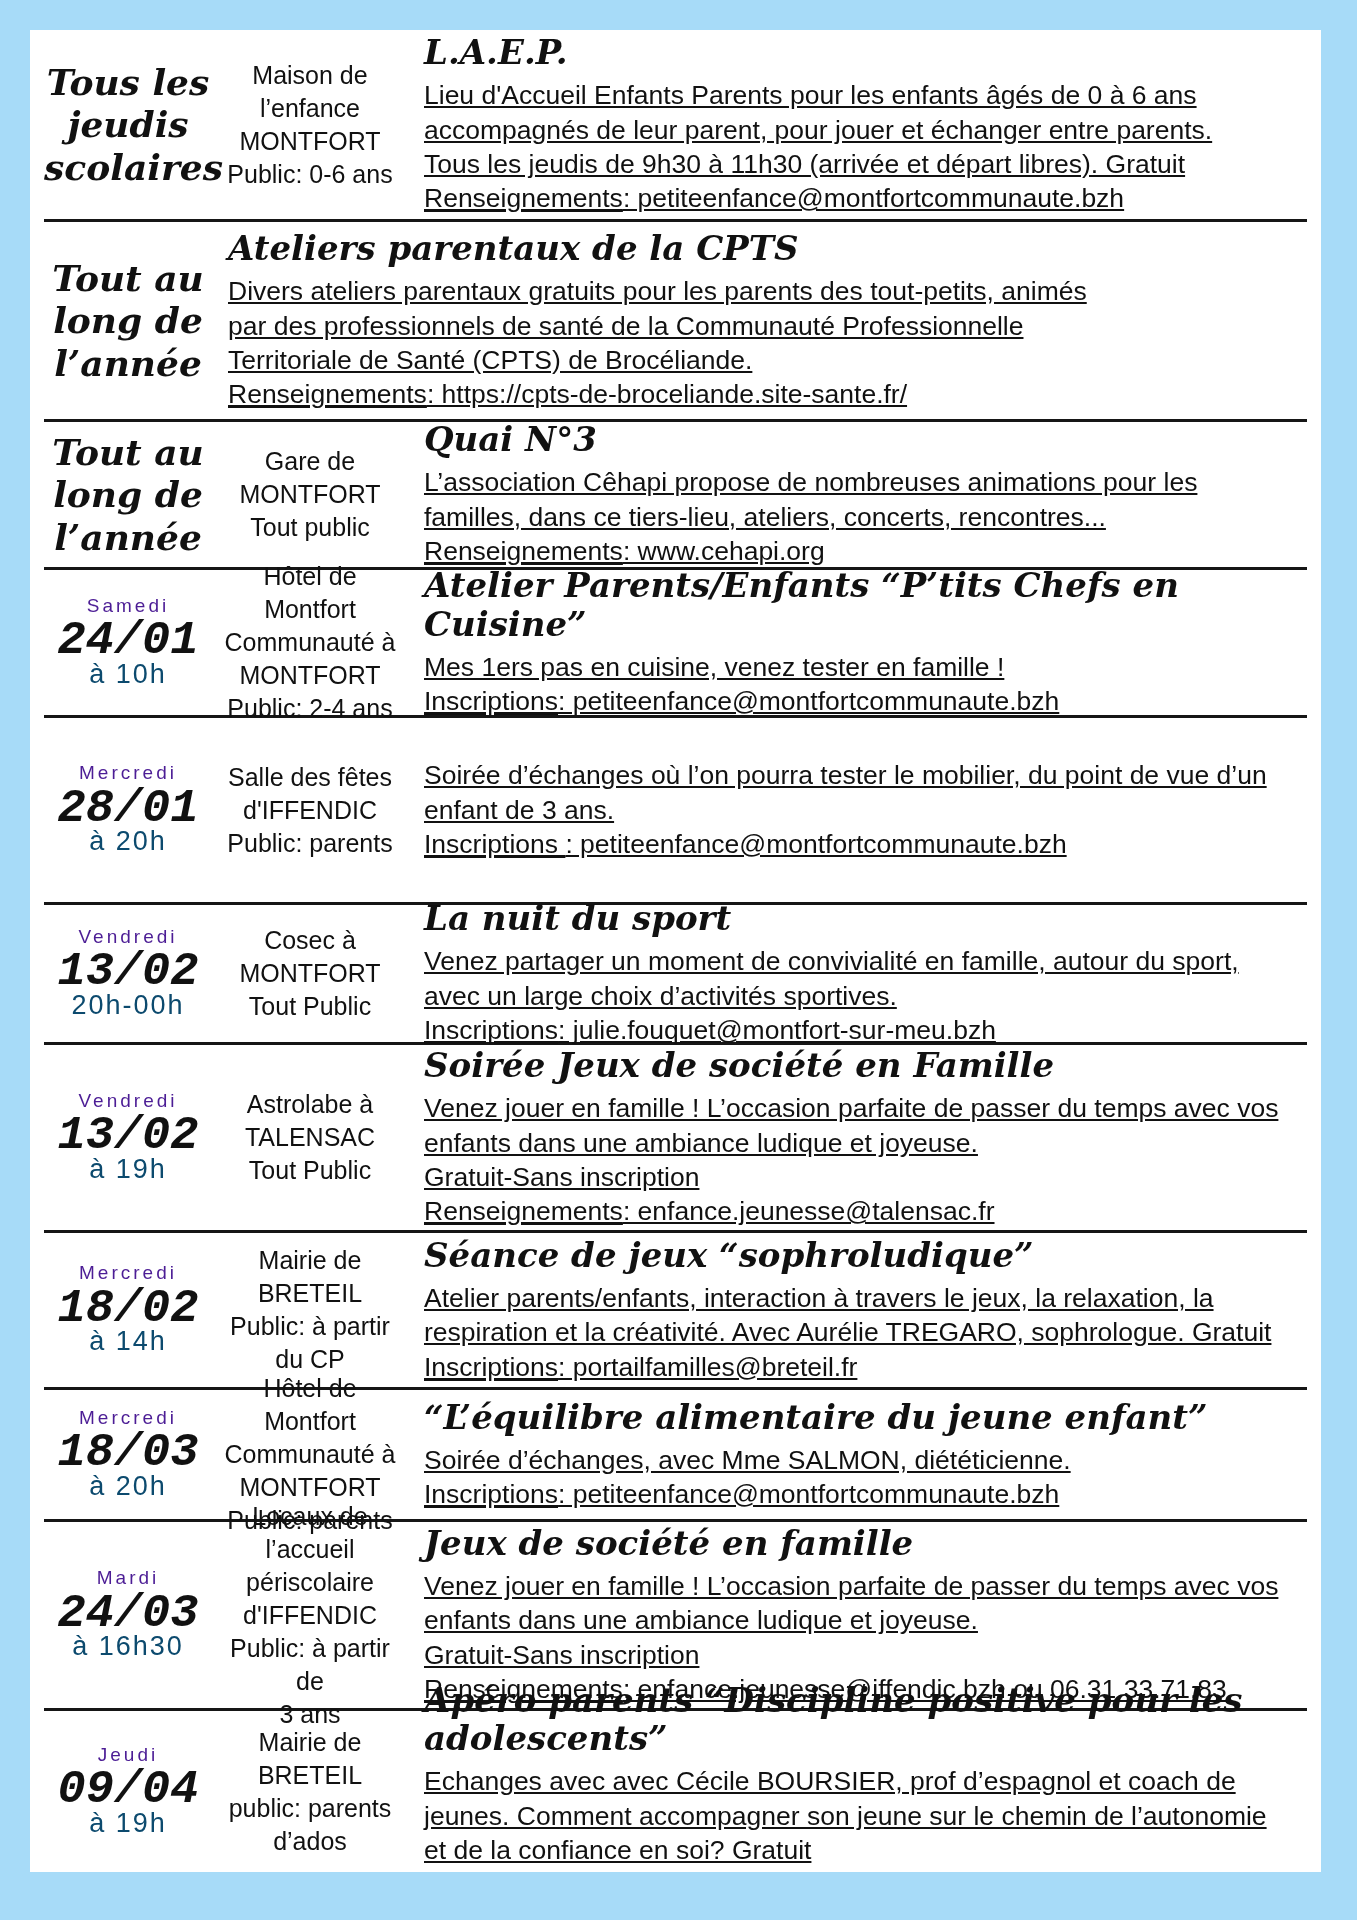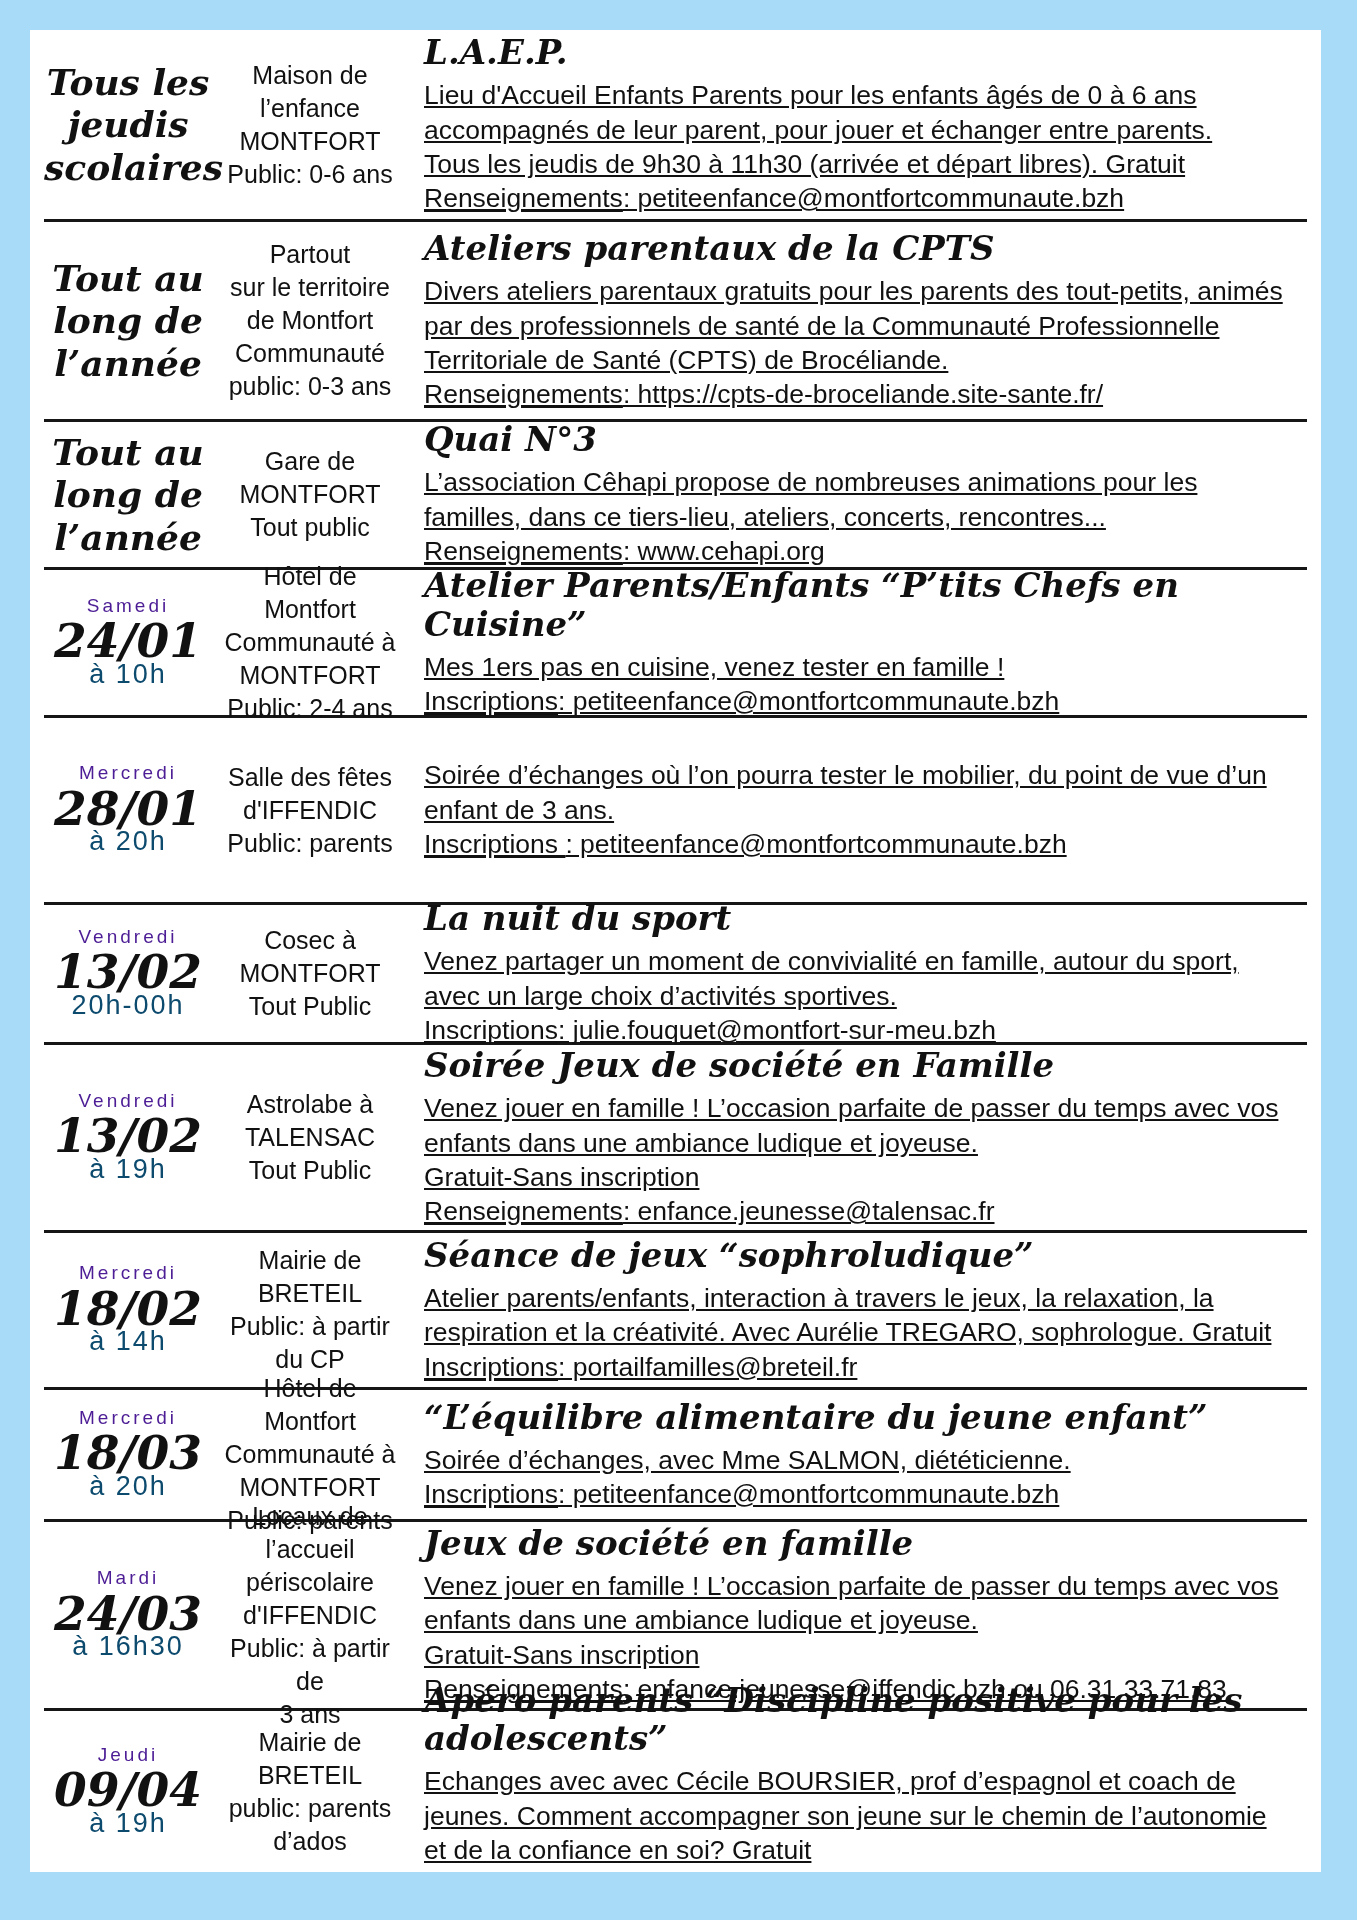--- a/index.html
+++ b/index.html
@@ -31,21 +31,21 @@
   .r9{min-height:132px}.r10{min-height:189px}.r11{min-height:158px}
   .col-date { width:168px; flex:none; text-align:center; }
   .col-loc  { width:196px; flex:none; text-align:center; padding:0 4px; box-sizing:border-box; }
   .col-main { flex:1; padding-left:16px; padding-right:6px; min-width:0; }
   .script {
     font-family:"DejaVu Serif", serif;
     font-style:italic; font-weight:bold;
   }
   .date-script { font-size:36px; line-height:1.18; white-space:pre-line; }
   .day  { font-size:19px; letter-spacing:3px; color:#4c1d95; line-height:1.1; }
-  .num  { font-size:47px; line-height:1.05; }
+  .num  { font-size:47px; line-height:1.05;font-family:Liberation Mono, monospace; }
   .time { font-size:27px; letter-spacing:2px; color:#0c4a6e; margin-top:-6px; line-height:1.1; }
   .loc  { font-size:25px; line-height:1.32; white-space:pre-line; }
   .title{
     font-size:34px; line-height:1.12;
     white-space:pre-line;
     margin-bottom:7px;
   }
   .para, .contact { font-size:26.5px; line-height:1.3; white-space:pre-line;text-decoration:underline; }
   .contact .u {
     text-decoration:underline;
@@ -77,27 +77,20 @@
       <div class="contact"><span class="u">Renseignements</span><span>: petiteenfance@montfortcommunaute.bzh</span></div>
     </div>
   </div>
 
   <div class="row r2">
     <div class="col-date">
       <div class="script date-script">Tout au
 long de
 l’année</div>
     </div>
-    <div class="col-loc">
-      <div class="loc">Partout
-sur le territoire
-de Montfort
-Communauté
-public: 0-3 ans</div>
-    </div>
     <div class="col-main">
       <div class="script title">Ateliers parentaux de la CPTS</div>
       <div class="para">Divers ateliers parentaux gratuits pour les parents des tout-petits, animés
 par des professionnels de santé de la Communauté Professionnelle
 Territoriale de Santé (CPTS) de Brocéliande.</div>
       <div class="contact"><span class="u">Renseignements</span><span>: https://cpts-de-broceliande.site-sante.fr/</span></div>
     </div>
   </div>
 
   <div class="row r3">

